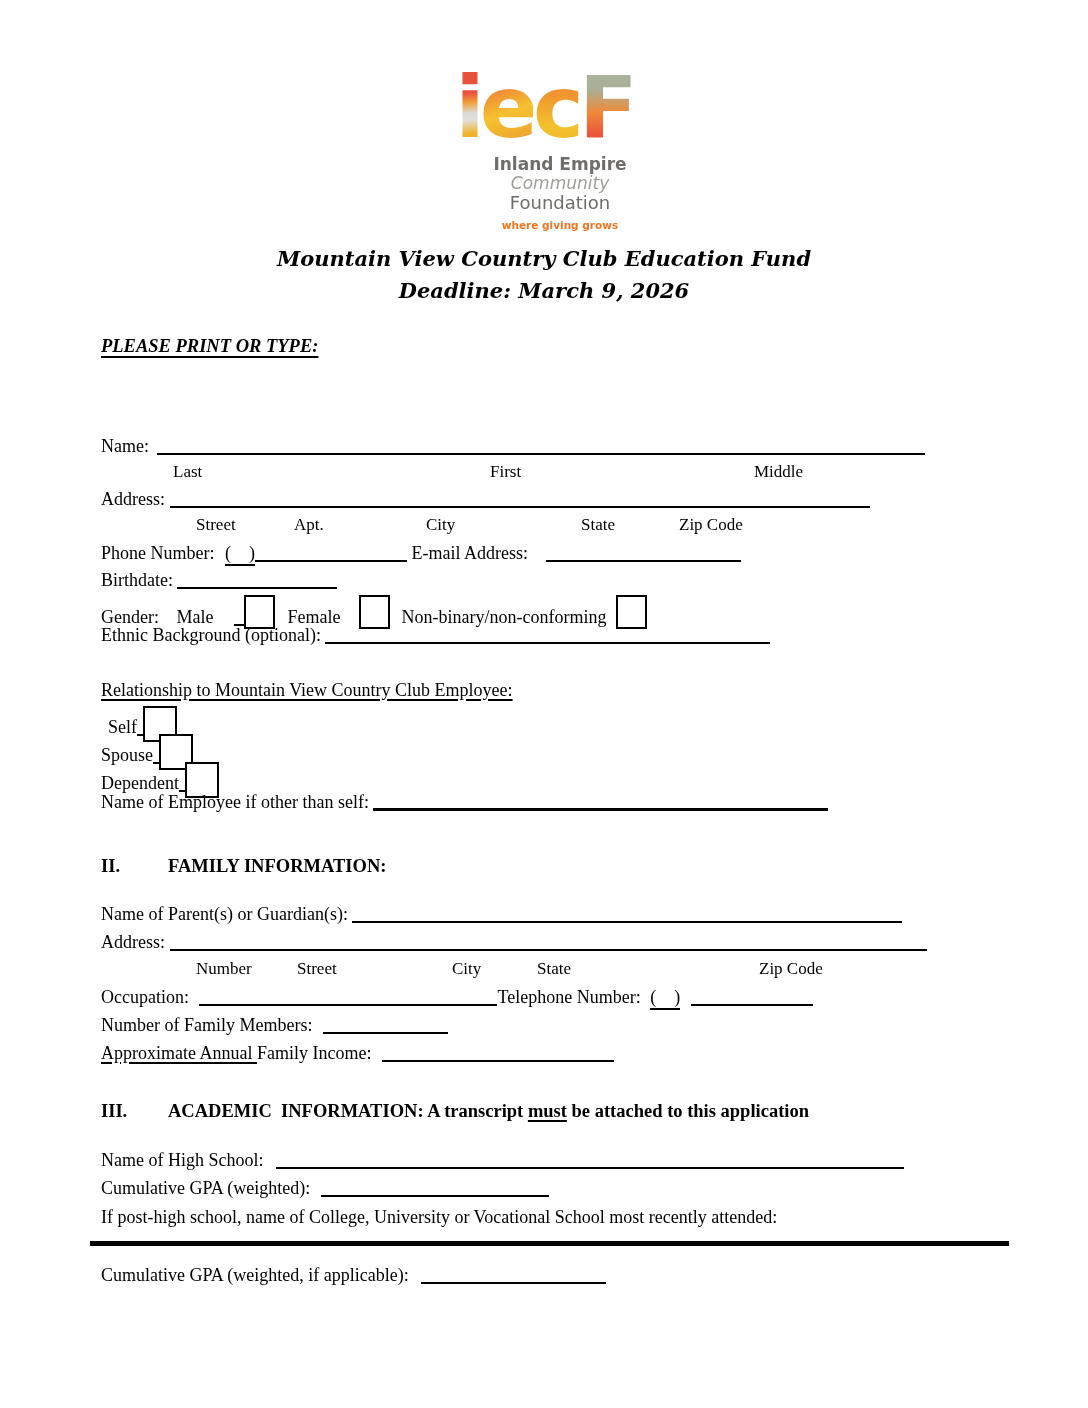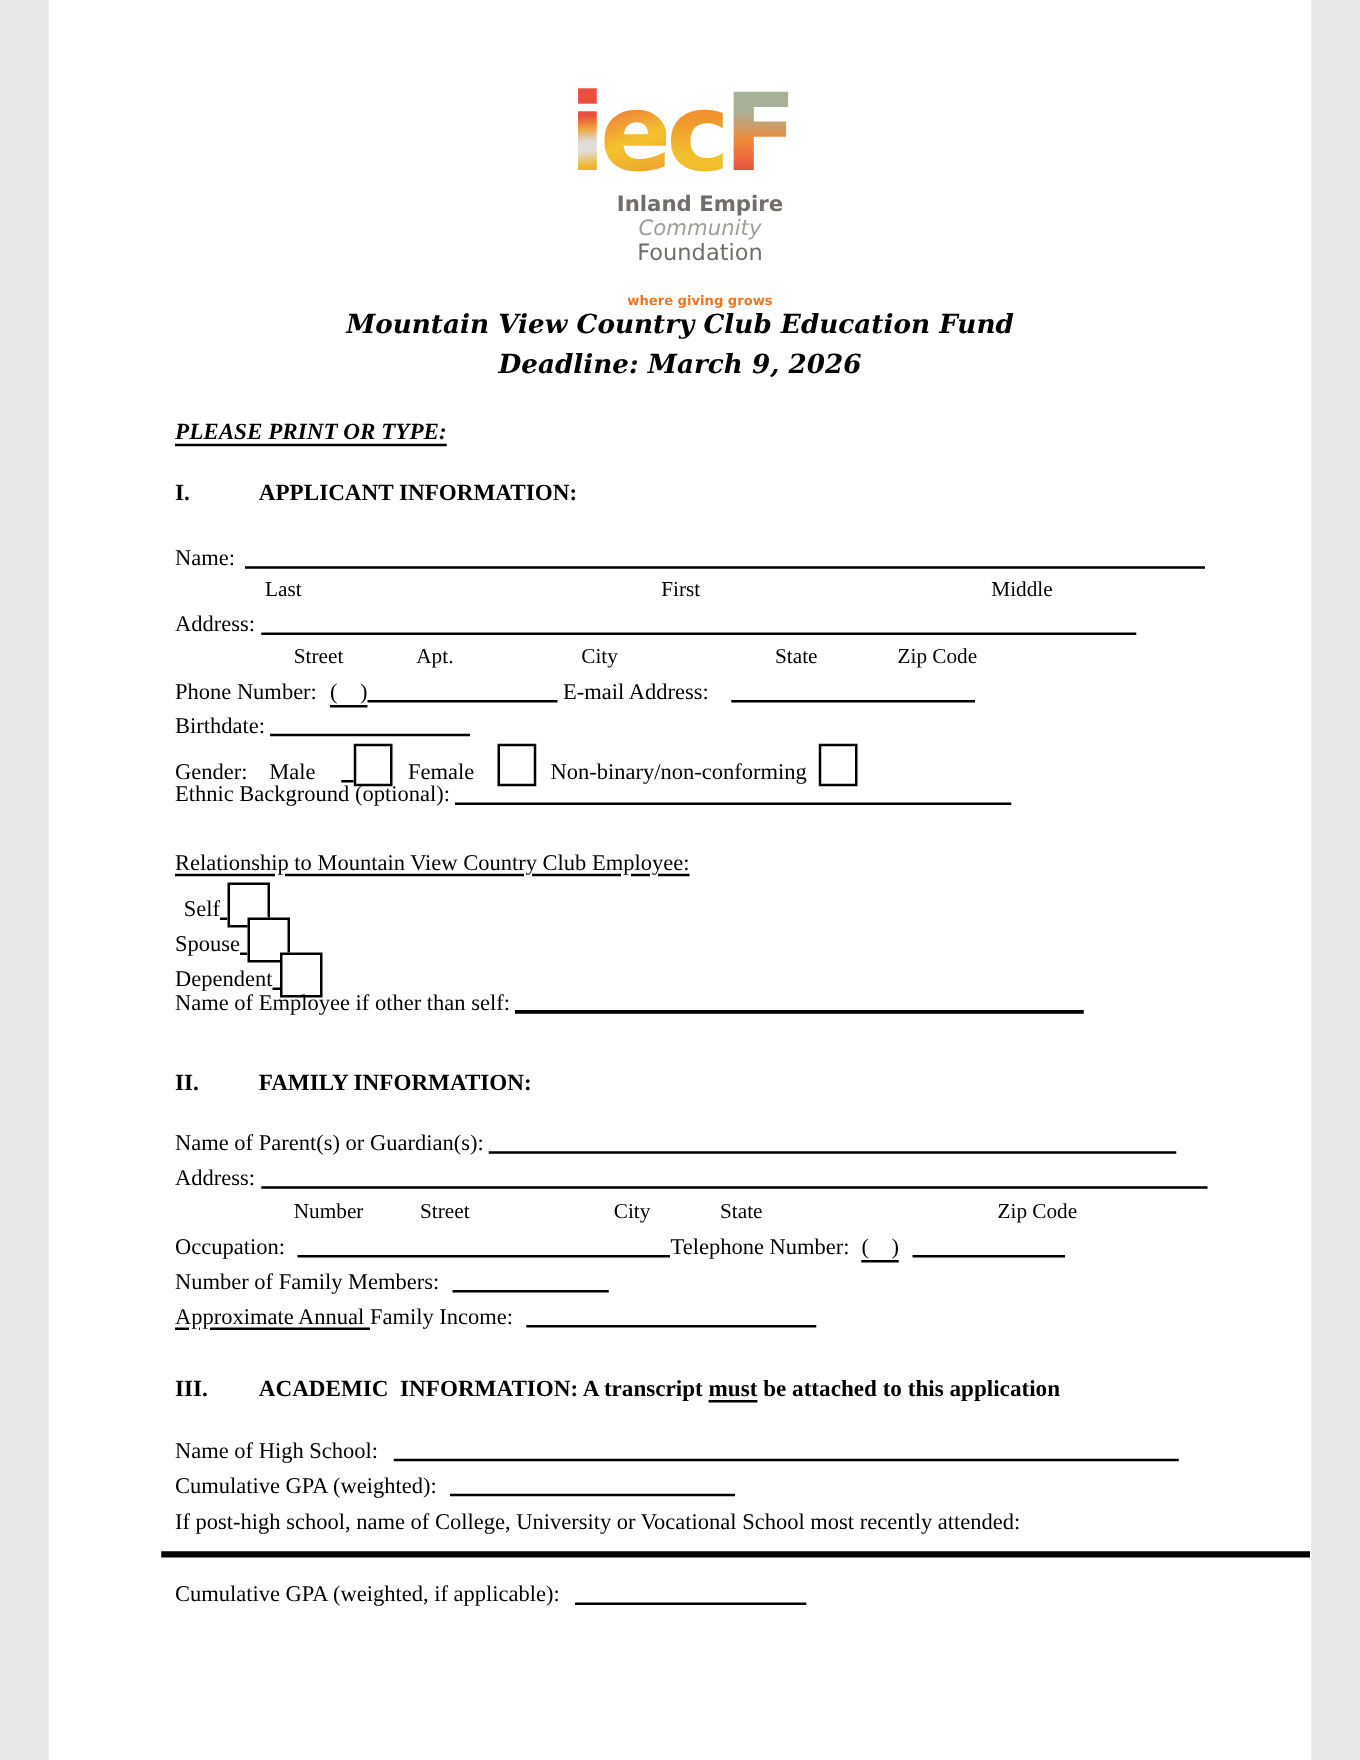--- a/index.html
+++ b/index.html
@@ -1,18 +1,18 @@
 <!DOCTYPE html>
 <html><head>
 <meta charset="utf-8">
 <style>
   html,body{margin:0;padding:0;background:#e8e8e8;}
   .page{
     position:relative;
-    width:1010px;height:1408px;
+    width:1088px;height:1408px;
     margin:0 auto;
     background:#ffffff;
     font-family:"Liberation Serif",serif;
     font-size:18px;color:#000;
     overflow:hidden;
   }
   .row{position:absolute;white-space:nowrap;line-height:24px;}
   .lbl{display:inline-block;}
   .fill{
     display:inline-block;height:18px;
@@ -52,21 +52,21 @@
     -webkit-background-clip:text;background-clip:text;color:transparent;
   }
   .lg-i{background-image:linear-gradient(175deg,#e8503c 0%,#e8503c 36%,#f2a13b 46%,#dcdad6 56%,#e2dfda 63%,#f0b42c 76%,#ef9d31 100%);}
   .lg-e{background-image:linear-gradient(160deg,#f08a3c 0%,#ef8137 30%,#f5c12f 55%,#efb02d 72%,#f08a3c 100%);}
   .lg-c{background-image:linear-gradient(180deg,#ef8137 0%,#f0952f 38%,#f3c02e 68%,#efb42c 100%);}
   .lg-f{background-image:linear-gradient(180deg,#aab39c 0%,#a8b098 32%,#ef8a3a 55%,#e8563c 78%,#e8503c 100%);}
   .logo-org{font-family:"DejaVu Sans",sans-serif;line-height:19px;margin-top:8px;padding-left:32px;}
   .org1{font-size:17px;font-weight:bold;color:#6f6e6a;}
   .org2{font-size:17px;color:#a09e99;font-style:italic;}
   .org3{font-size:18px;font-weight:normal;color:#6f6e6a;}
-  .tagline{font-family:"DejaVu Sans",sans-serif;font-size:10.5px;font-weight:bold;color:#ee7623;margin-top:20px;}
+  .tagline{font-family:"DejaVu Sans",sans-serif;font-size:10.5px;font-weight:bold;color:#ee7623;margin-top:4px;}
   
   .title{
     position:absolute;top:243px;left:0;right:0;text-align:center;
     font-family:"DejaVu Serif",serif;font-weight:bold;
     font-size:21px;line-height:32px;font-style:italic;
   }
   .instructions{
     position:absolute;top:336px;left:101px;
     font-weight:bold;font-style:italic;font-size:18.5px;
     text-decoration:underline;text-decoration-thickness:2px;text-underline-offset:4px;
@@ -90,23 +90,20 @@
     </div>
   </div>
 
   <div class="title">
     <div>Mountain View Country Club Education Fund</div>
     <div>Deadline: March 9, 2026</div>
   </div>
 
   <div class="instructions">PLEASE PRINT OR TYPE:</div>
 
-  <div class="row" style="top:382px;left:101px;">
-    <span class="numeral">I.</span><span class="heading">APPLICANT INFORMATION:</span>
-  </div>
 
   <div class="row" style="top:434px;left:101px;">
     <span class="lbl">Name:</span>
     <span class="fill" style="width:768px;margin-left:4px;"></span>
   </div>
   <div class="row" style="top:460px;left:0;width:1088px;">
     <span class="sublabel" style="left:173px;">Last</span>
     <span class="sublabel" style="left:490px;">First</span>
     <span class="sublabel" style="left:754px;">Middle</span>
   </div>

